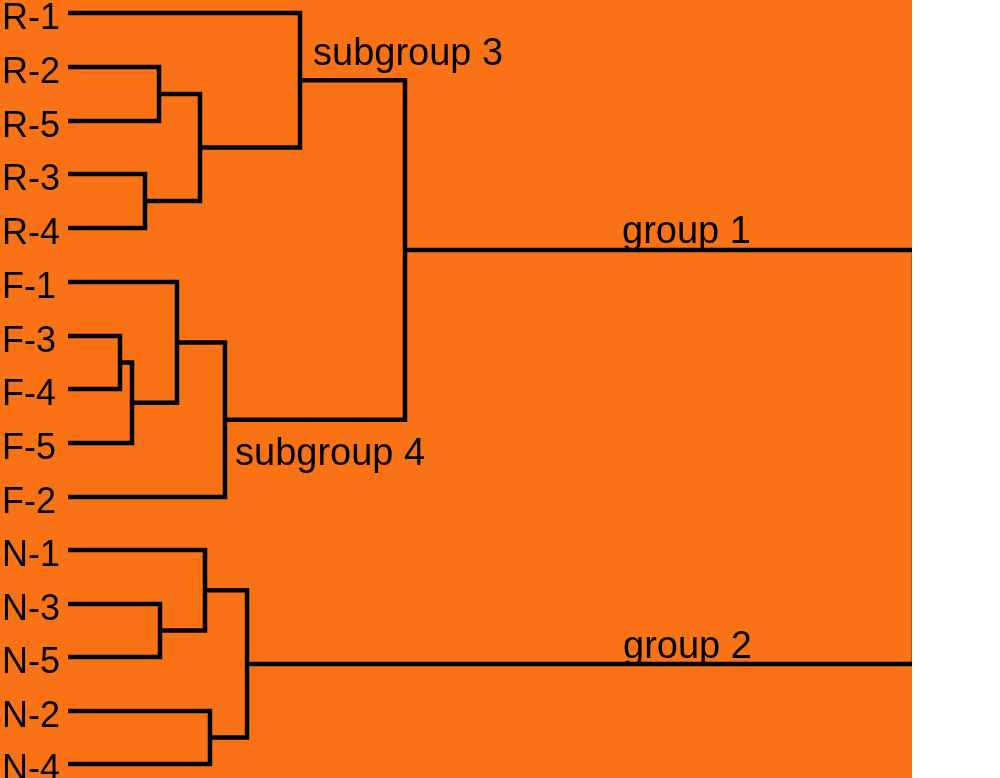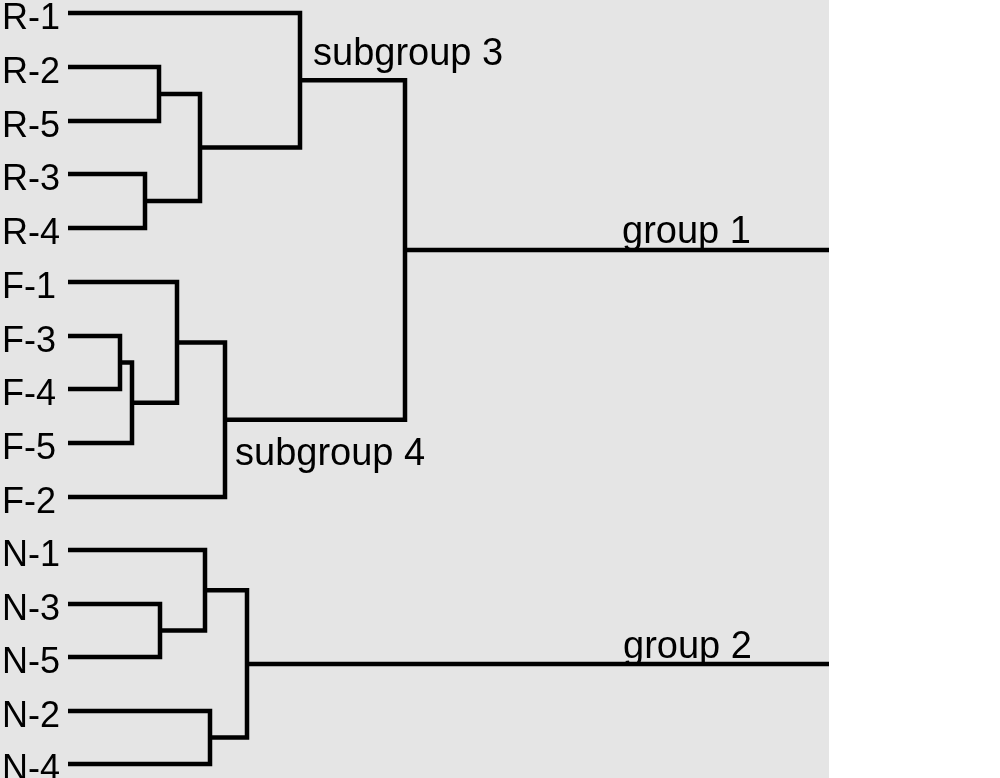--- a/index.html
+++ b/index.html
@@ -2,23 +2,23 @@
 <html><head>
 <meta charset="utf-8">
 <style>
   html, body {
     margin: 0;
     padding: 0;
     background: #ffffff;
   }
   .figure {
     position: relative;
-    width: 829px;
+    width: 912px;
     height: 778px;
-    background: #e5e5e5;
+    background: #f97316;
     overflow: hidden;
   }
   .figure svg {
     display: block;
     width: 1000px;
     height: 778px;
   }
   .edge {
     fill: none;
     stroke: #000000;

